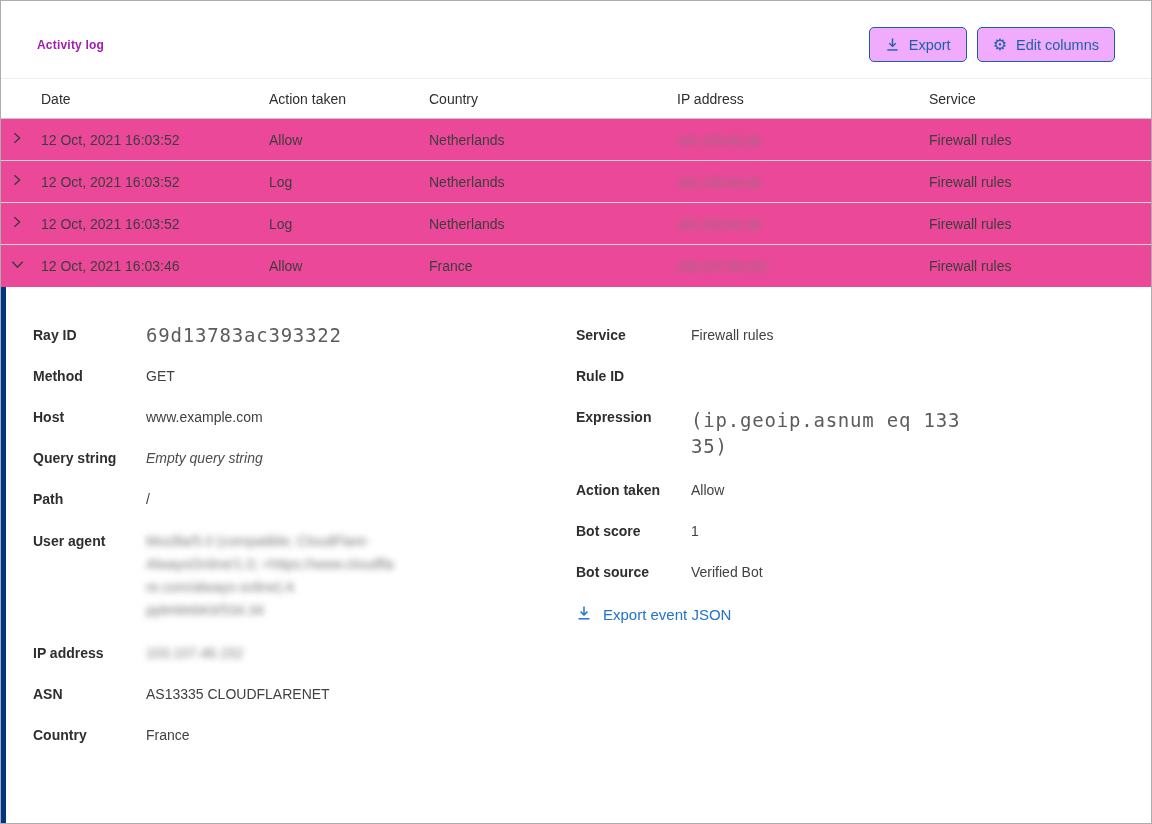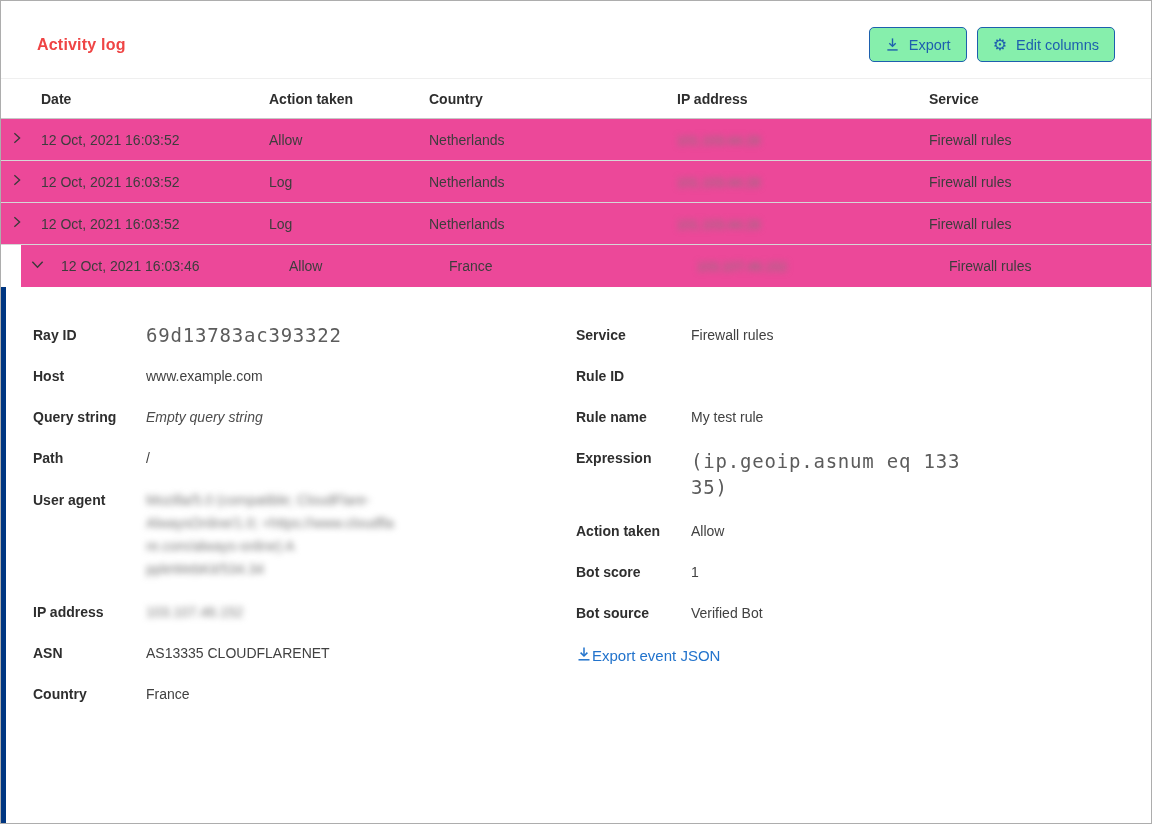--- a/index.html
+++ b/index.html
@@ -14,53 +14,53 @@
     overflow: hidden;
     color: #3a3a3a;
   }
 
   
   .header {
     height: 77px;
     display: flex; align-items: center; justify-content: space-between;
     padding: 10px 36px 0 36px;
   }
-  .page-title { font-size: 16px; font-weight: 700; color: #ef4444; letter-spacing: .2px; }
+  .page-title { font-size: 12px; font-weight: 700; color: #a21caf; letter-spacing: .2px; }
   .toolbar { display: flex; gap: 10px; }
   .btn {
     display: inline-flex; align-items: center; gap: 9px;
     height: 35px; padding: 0 15px;
-    background: #86efac;
+    background: #f0abfc;
     border: 1px solid #1d5fae; border-radius: 5px;
     color: #1d5fae; font-size: 14.5px; font-weight: 400;
     font-family: inherit; cursor: pointer;
   }
   .btn svg { display: block; }
   .gear-glyph { font-size: 16px; line-height: 1; }
 
   
   .grid-row {
     display: grid;
     grid-template-columns: 40px 228px 160px 248px 252px 1fr;
     align-items: center;
   }
   .thead {
     height: 41px;
     border-top: 1px solid #efefef;
     border-bottom: 1px solid #c7c7c7;
-    font-weight: 700; font-size: 14px; color: #2e2e2e;
+    font-weight: 400; font-size: 14px; color: #2e2e2e;
   }
   .trow {
     height: 42px;
     border-bottom: 1px solid #d6d6d6;
     font-size: 14px; color: #3d3d3d;
     cursor: pointer;
     background: #ec4899;
   }
-  .trow.expanded { border-bottom: none; margin-left: 20px; }
+  .trow.expanded { border-bottom: none; }
   .chev-cell { padding-left: 9px; display: flex; align-items: center; }
   .blur {
     filter: blur(3px);
     color: #7b7b7b;
     user-select: none;
     white-space: nowrap;
   }
   .ip-blur { font-size: 13px; }
 
   
@@ -80,21 +80,21 @@
   .mono {
     font-family: "DejaVu Sans Mono", "Liberation Mono", monospace;
     font-size: 19px; letter-spacing: .8px; color: #5c5c5c;
   }
   .wrap-mono { max-width: 270px; word-break: break-all; line-height: 26px; }
   .italic { font-style: italic; color: #4c4c4c; }
   .ua-lines { line-height: 23px; }
   .ua-lines .blur { display: block; }
 
   .export-link {
-    display: inline-flex; align-items: center; 
+    display: inline-flex; align-items: center; gap: 11px;
     color: #2273cc; font-size: 15px; text-decoration: none;
     margin-top: 2px; cursor: pointer;
   }
 </style>
 </head>
 <body>
 
 <div class="screen">
 
   <div class="header">
@@ -187,20 +187,24 @@
   </div>
 
   <div class="detail">
 
     <div class="dcol-left">
       <div class="drow">
         <div class="dlabel">Ray ID</div>
         <div class="dval mono">69d13783ac393322</div>
       </div>
       <div class="drow">
+        <div class="dlabel">Method</div>
+        <div class="dval">GET</div>
+      </div>
+      <div class="drow">
         <div class="dlabel">Host</div>
         <div class="dval">www.example.com</div>
       </div>
       <div class="drow">
         <div class="dlabel">Query string</div>
         <div class="dval italic">Empty query string</div>
       </div>
       <div class="drow">
         <div class="dlabel">Path</div>
         <div class="dval">/</div>
@@ -230,24 +234,20 @@
 
     <div class="dcol-right">
       <div class="drow">
         <div class="dlabel">Service</div>
         <div class="dval">Firewall rules</div>
       </div>
       <div class="drow">
         <div class="dlabel">Rule ID</div>
       </div>
       <div class="drow">
-        <div class="dlabel">Rule name</div>
-        <div class="dval">My test rule</div>
-      </div>
-      <div class="drow">
         <div class="dlabel">Expression</div>
         <div class="dval mono wrap-mono">(ip.geoip.asnum eq 13335)</div>
       </div>
       <div class="drow">
         <div class="dlabel">Action taken</div>
         <div class="dval">Allow</div>
       </div>
       <div class="drow">
         <div class="dlabel">Bot score</div>
         <div class="dval">1</div>

